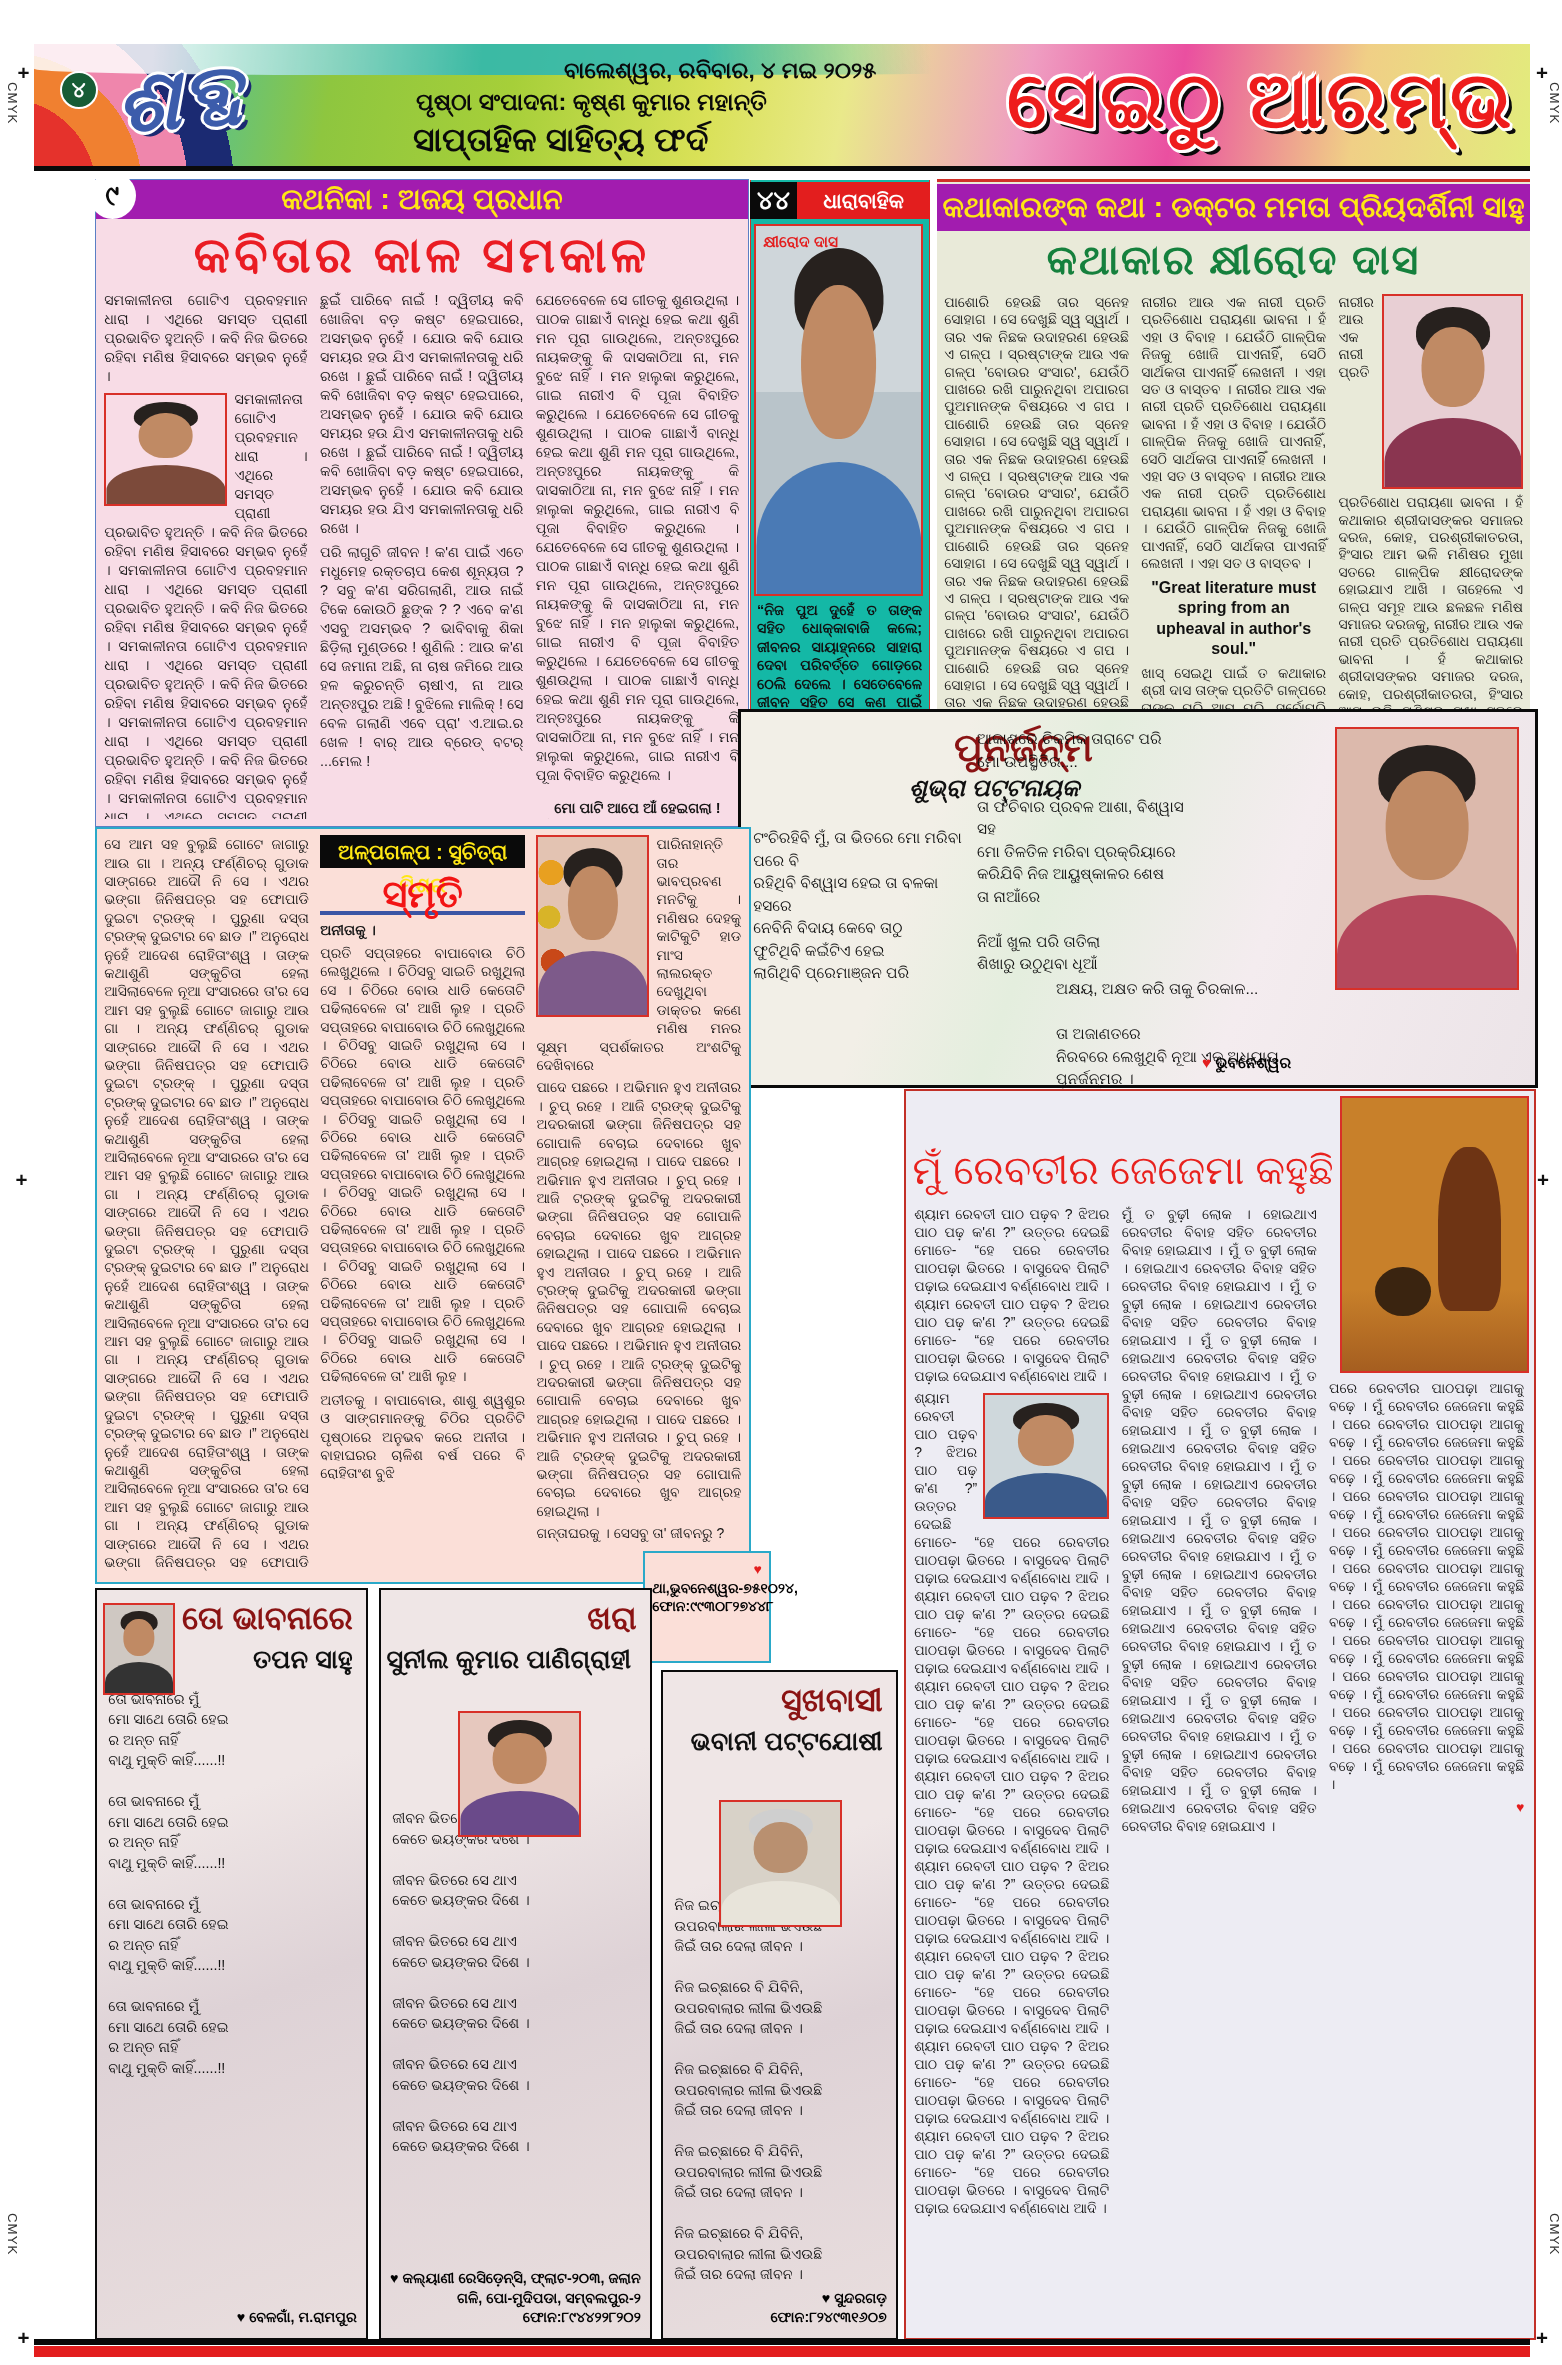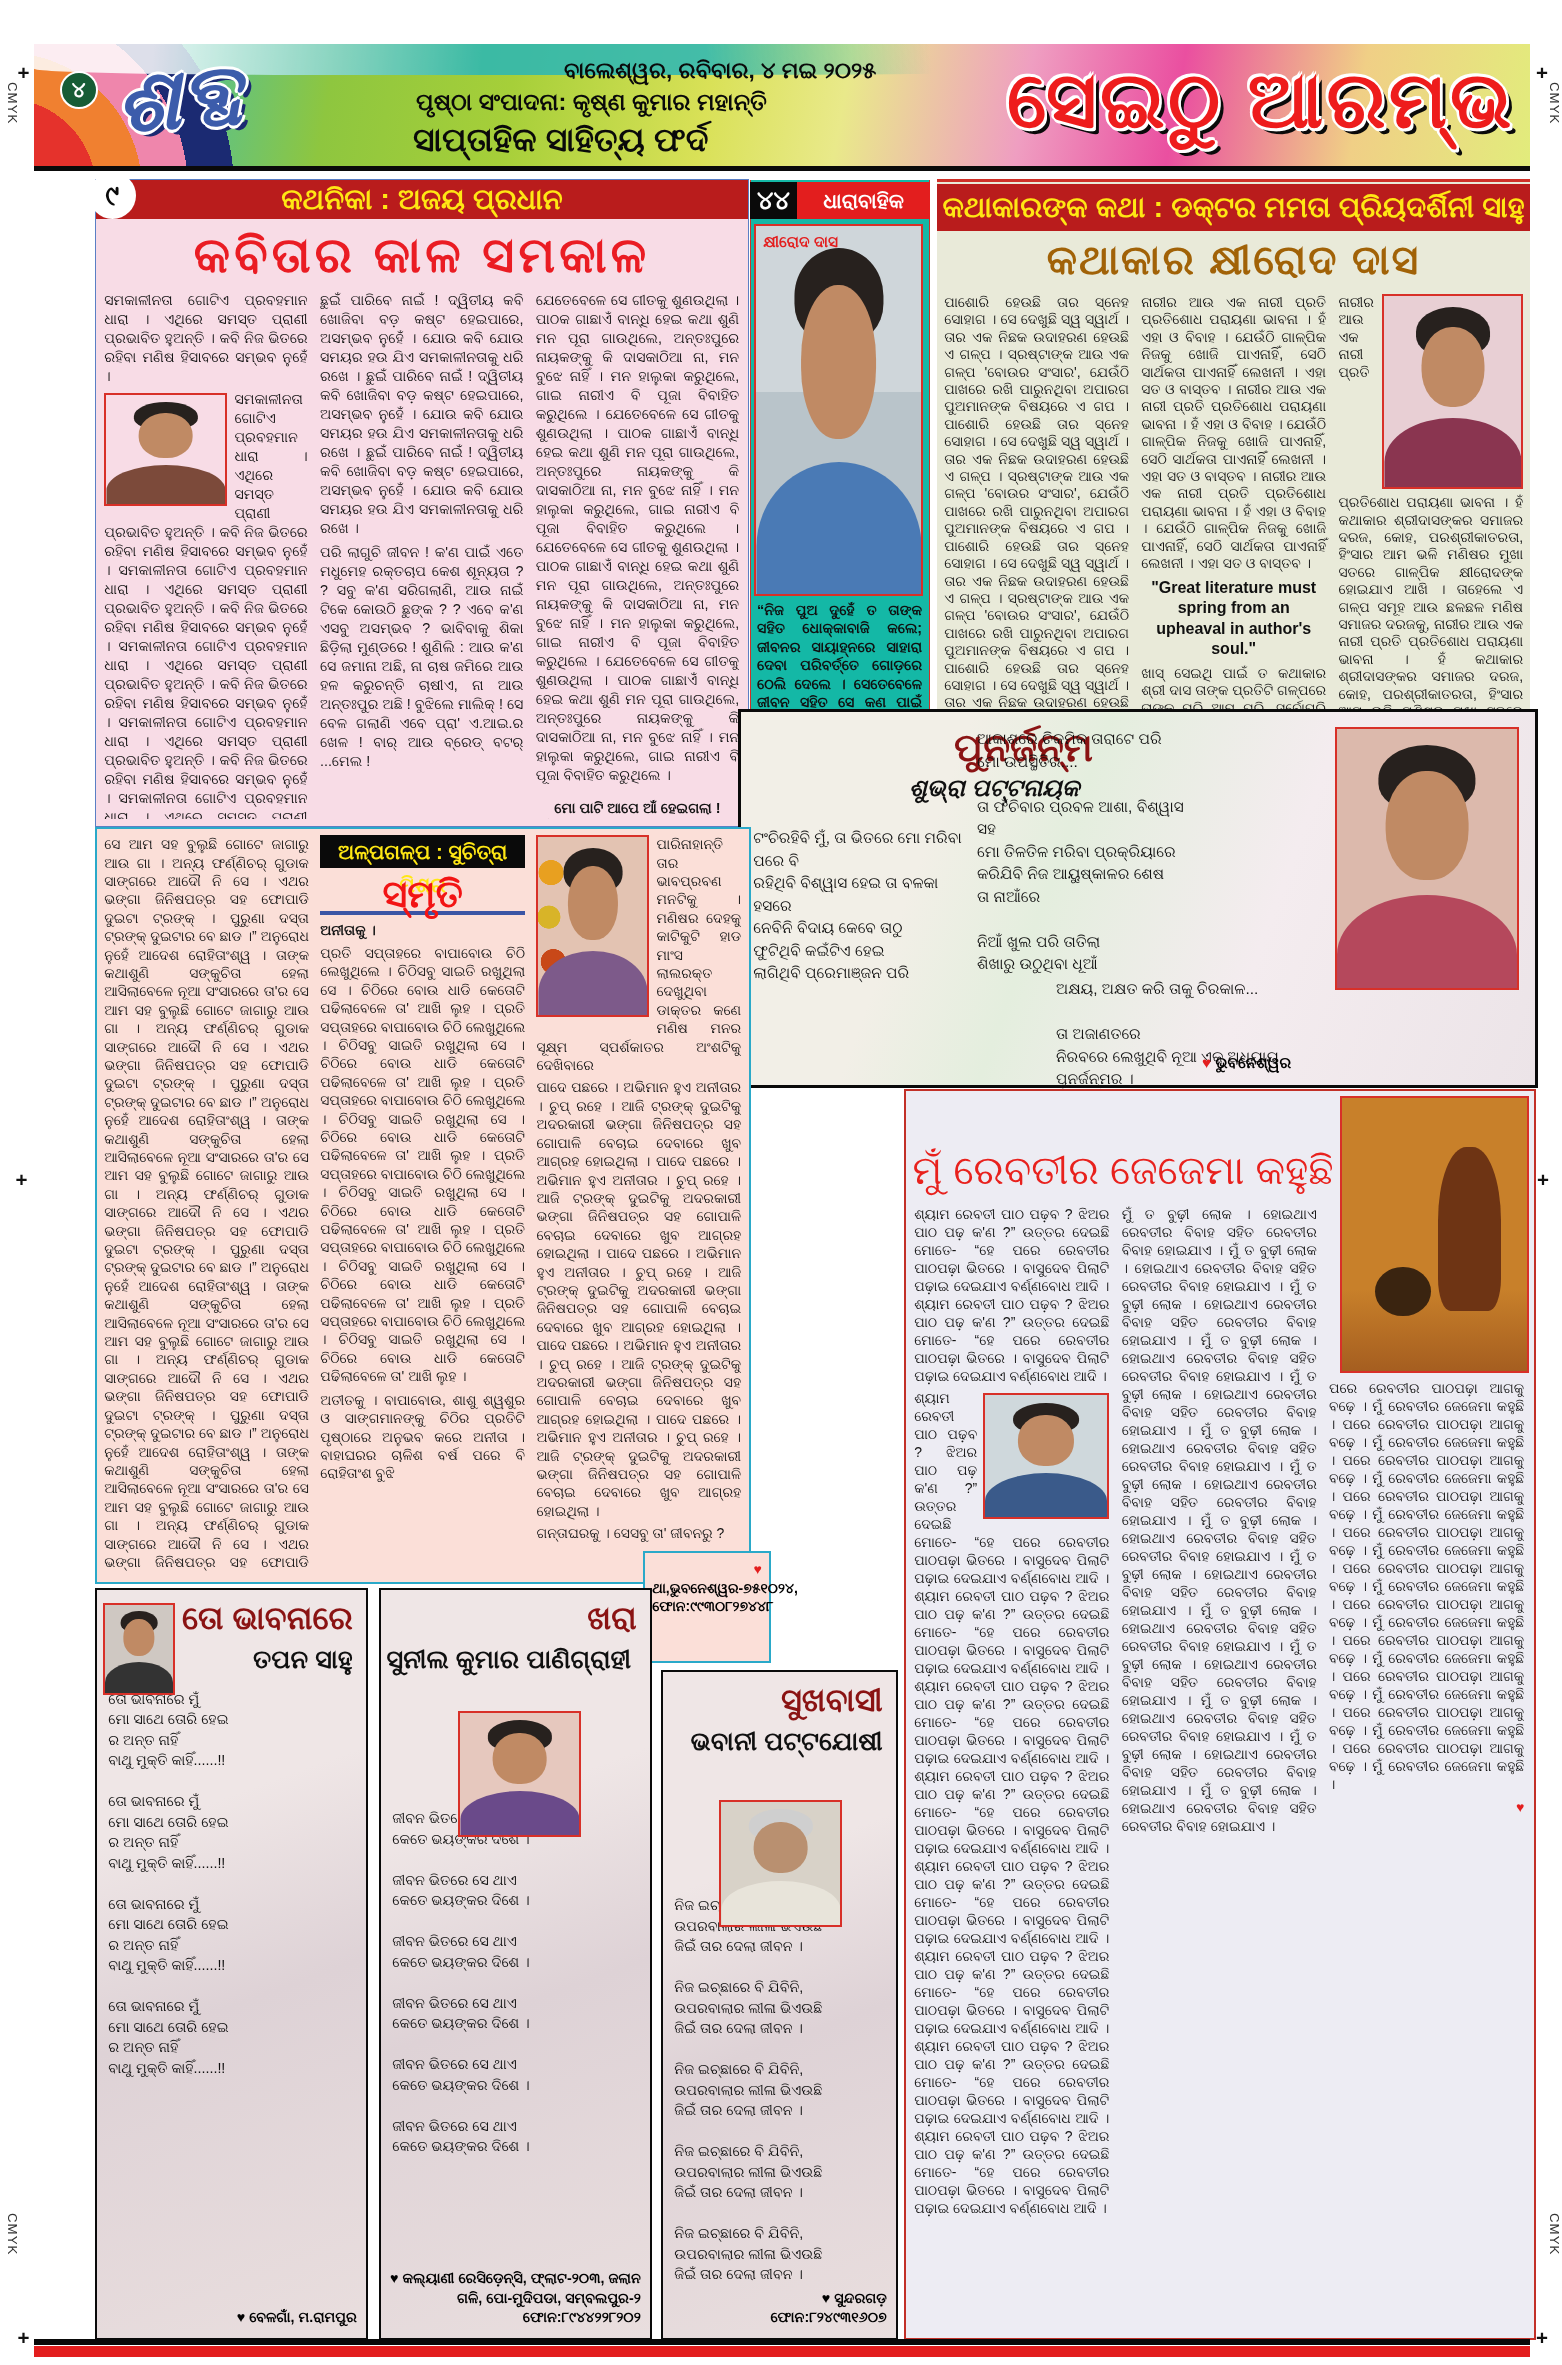--- a/index.html
+++ b/index.html
@@ -21,21 +21,21 @@
   #pageBadge{left:25.6px;top:27px;width:34px;height:34px;border-radius:50%;background:#175c35;color:#fff;
     font-size:21.5px;font-weight:bold;text-align:center;line-height:34px;border:2px solid #fff;}
   #logo{left:82px;top:5.1px;font-size:86px;font-weight:bold;font-style:italic;color:#3c5cab;transform:rotate(-4deg);
     text-shadow:-3.1px 0 #fff,3.1px 0 #fff,0 -3.1px #fff,0 3.1px #fff,5.1px 5.1px 0 #1b2a72;}
   #editorLine{left:382px;top:45px;font-size:23.6px;font-weight:bold;color:#0a0a0a;}
   #tagline{left:379px;top:77px;font-size:33px;font-weight:bold;color:#0a0a0a;}
   #dateline{left:530px;top:14.3px;font-size:22.5px;font-weight:bold;color:#0a0a0a;}
   #mastTitle{right:15.4px;top:11.3px;font-size:78px;font-weight:bold;color:#ee1c1c;letter-spacing:3.1px;
     text-shadow:-2.6px 0 #fff,2.6px 0 #fff,0 -2.6px #fff,0 2.6px #fff,-2.6px -2.6px #fff,2.6px 2.6px #fff,5.6px 5.6px 0 #0a0a0a;}
   
-  .kickerbar{background:#b91c1c;color:#ffe714;font-weight:bold;text-align:center;}
+  .kickerbar{background:#a21caf;color:#ffe714;font-weight:bold;text-align:center;}
   .bodytxt{color:#141414;text-align:justify;}
   .heart{color:#e31e1e;}
   .photo{position:relative;overflow:hidden;border:2.6px solid #d83028;}
   .photo .hair{position:absolute;left:50%;top:6%;width:54%;height:26%;transform:translateX(-50%);
     background:#27211e;border-radius:50% 50% 42% 42%;}
   .photo .face{position:absolute;left:50%;top:16%;width:46%;height:42%;transform:translateX(-50%);
     background:#c08a64;border-radius:48% 48% 46% 46%;}
   .photo .torso{position:absolute;left:50%;bottom:-10%;width:100%;height:46%;transform:translateX(-50%);
     border-radius:50% 50% 0 0;}
   
@@ -55,21 +55,21 @@
   #revBadge{width:47px;height:37px;background:#0a0a0a;color:#fff;font-size:25.6px;font-weight:bold;text-align:center;line-height:37px;}
   #revBar{flex:1;background:#e31e1e;color:#fff;font-size:20.5px;font-weight:bold;text-align:center;line-height:37px;}
   #revPhoto{position:absolute;left:3.1px;top:44px;width:165px;height:368px;background:linear-gradient(180deg,#cfd6da 0 45%,#b9c4ca 45% 100%);}
   #revPhoto .torso{background:#4a7ab5;}
   #revCaption{position:absolute;left:7.2px;top:7.2px;color:#e31e1e;font-size:15.4px;font-weight:bold;}
   #revQuote{position:absolute;left:6.1px;top:421px;width:165px;font-size:14.3px;line-height:18.4px;font-weight:bold;text-align:justify;color:#101010;}
   #revBody{position:absolute;left:6.1px;top:559px;width:165px;height:164px;overflow:hidden;font-size:14px;line-height:18px;text-align:justify;color:#141414;}
   
   #astory{left:937px;top:179px;width:593px;height:550px;background:#e9ead9;border-top:3.1px solid #d03028;}
   #astory .kickerbar{position:absolute;left:0;top:2px;width:100%;height:47px;font-size:29px;line-height:47px;}
-  #astory .headline{position:absolute;left:0;top:55px;width:100%;text-align:center;font-size:41px;font-weight:bold;color:#a16207;letter-spacing:2px;}
+  #astory .headline{position:absolute;left:0;top:55px;width:100%;text-align:center;font-size:41px;font-weight:bold;color:#15803d;letter-spacing:2px;}
   #ascols{position:absolute;left:7.2px;top:112px;width:579px;height:430px;display:flex;gap:12.3px;overflow:hidden;}
   #ascols .col{flex:1;font-size:14px;line-height:17.4px;}
   #asquote{font-size:16px;line-height:20.5px;font-weight:bold;color:#101010;text-align:center;margin:5.1px 0;}
   #asphoto{float:right;width:137px;height:191px;margin:0 0 5.1px 6.1px;background:#e8cfd4;}
   #asphoto .torso{background:#8a3550;}
   
   #pjbox{left:738px;top:709px;width:794px;height:373px;border:3.1px solid #0a0a0a;
     background:linear-gradient(110deg,#f2efe7 0 25%,#e4eede 40%,#f4ecef 65%,#ece4e8 100%);}
   #pjTitle{position:absolute;left:213px;top:14.3px;font-size:39px;font-weight:bold;color:#8a1313;}
   #pjAuthor{position:absolute;left:168px;top:62px;font-size:24px;font-weight:bold;color:#101010;font-style:italic;}

